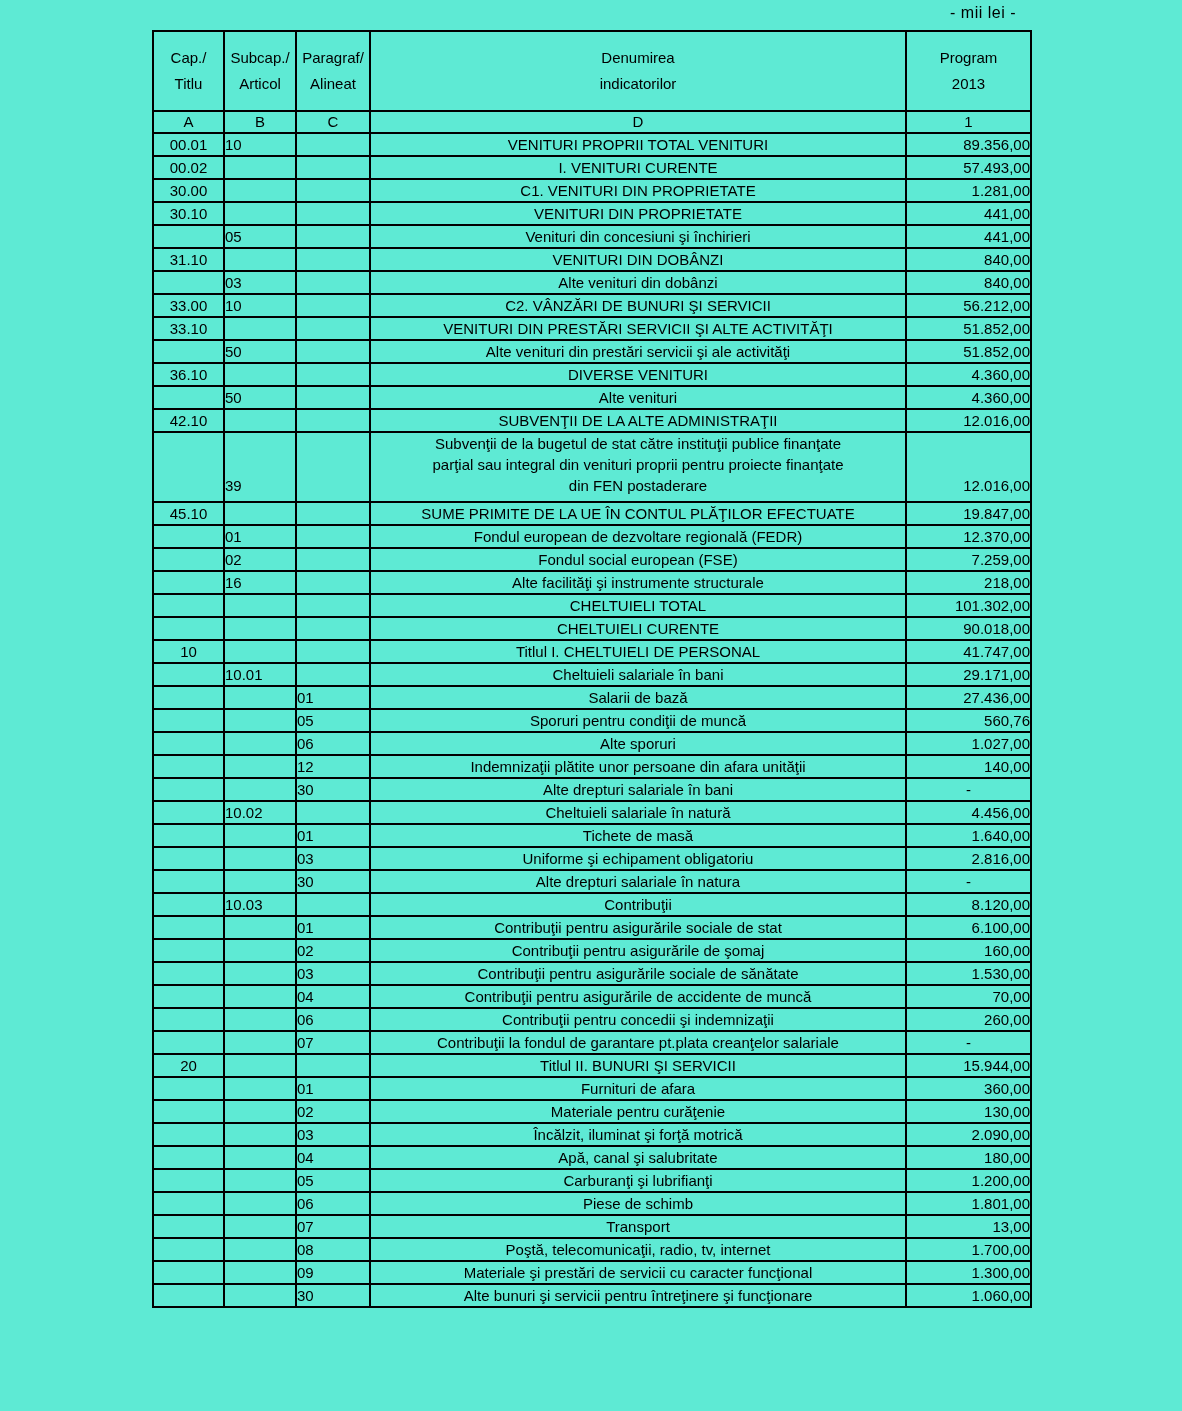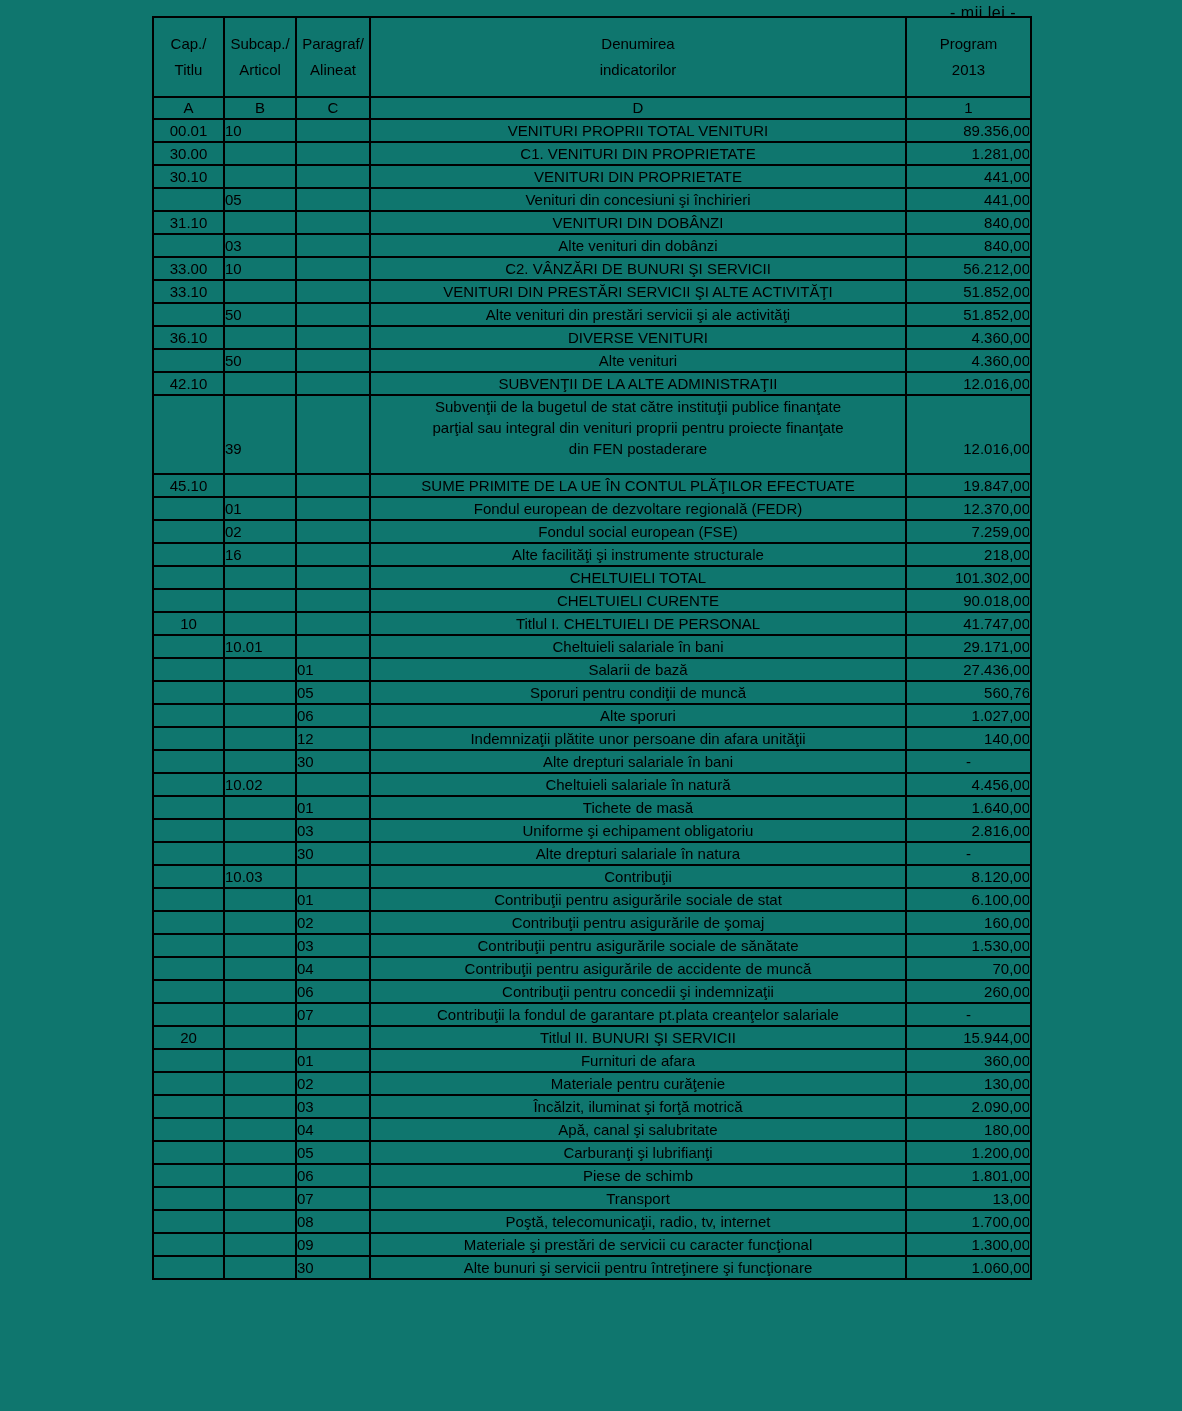--- a/index.html
+++ b/index.html
@@ -6,35 +6,35 @@
   html, body {
     margin: 0; padding: 0;
     background: #ffffff;
     font-family: "Liberation Sans", sans-serif;
     color: #000000;
   }
   .page {
     position: relative;
     width: 1182px;
     height: 1411px;
-    background: #0f766e;
+    background: #5eead4;
     overflow: hidden;
   }
   .unit-note {
     position: absolute;
     top: 4px;
     left: 928px;
     width: 110px;
     text-align: center;
     font-size: 16px;
     letter-spacing: 0.5px;
   }
   table.budget {
     position: absolute;
-    top: 16px;
+    top: 30px;
     left: 152px;
     width: 878px;
     border-collapse: collapse;
     table-layout: fixed;
     font-size: 15px;
   }
   table.budget th,
   table.budget td {
     border: 2px solid #000000;
     padding: 0;
@@ -62,27 +62,27 @@
   }
   tbody tr { height: 20px; }
   tbody tr.tall { height: 64px; }
   tbody td {
     vertical-align: middle;
     line-height: 20px;
     white-space: nowrap;
   }
   tbody tr.tall td {
     vertical-align: bottom;
-    padding-bottom: 14px;
+    padding-bottom: 5px;
   }
   td.ca { text-align: center; padding-right: 3px; }
   td.cb { text-align: left;  padding-left: 3px; }
   td.cc { text-align: left;  padding-left: 5px; }
   td.cd { text-align: center;  padding-left: 4px; white-space: pre-line; line-height: 21px; }
-  td.cv { text-align: right; padding-right: 6px; border-radius: 8px; }
+  td.cv { text-align: right; padding-right: 6px; }
   td.cv.dash { text-align: center; padding-right: 0; }
 </style>
 </head>
 <body>
 
 <div class="page">
 
   <div class="unit-note">- mii lei -</div>
 
   <table class="budget">
@@ -127,20 +127,27 @@
     <tbody>
 
     <tr>
           <td class="ca">00.01</td>
           <td class="cb">10</td>
           <td class="cc"></td>
           <td class="cd">VENITURI PROPRII TOTAL VENITURI</td>
           <td class="cv">89.356,00</td>
         </tr>
         <tr>
+          <td class="ca">00.02</td>
+          <td class="cb"></td>
+          <td class="cc"></td>
+          <td class="cd">I. VENITURI CURENTE</td>
+          <td class="cv">57.493,00</td>
+        </tr>
+        <tr>
           <td class="ca">30.00</td>
           <td class="cb"></td>
           <td class="cc"></td>
           <td class="cd">C1. VENITURI DIN PROPRIETATE</td>
           <td class="cv">1.281,00</td>
         </tr>
         <tr>
           <td class="ca">30.10</td>
           <td class="cb"></td>
           <td class="cc"></td>

